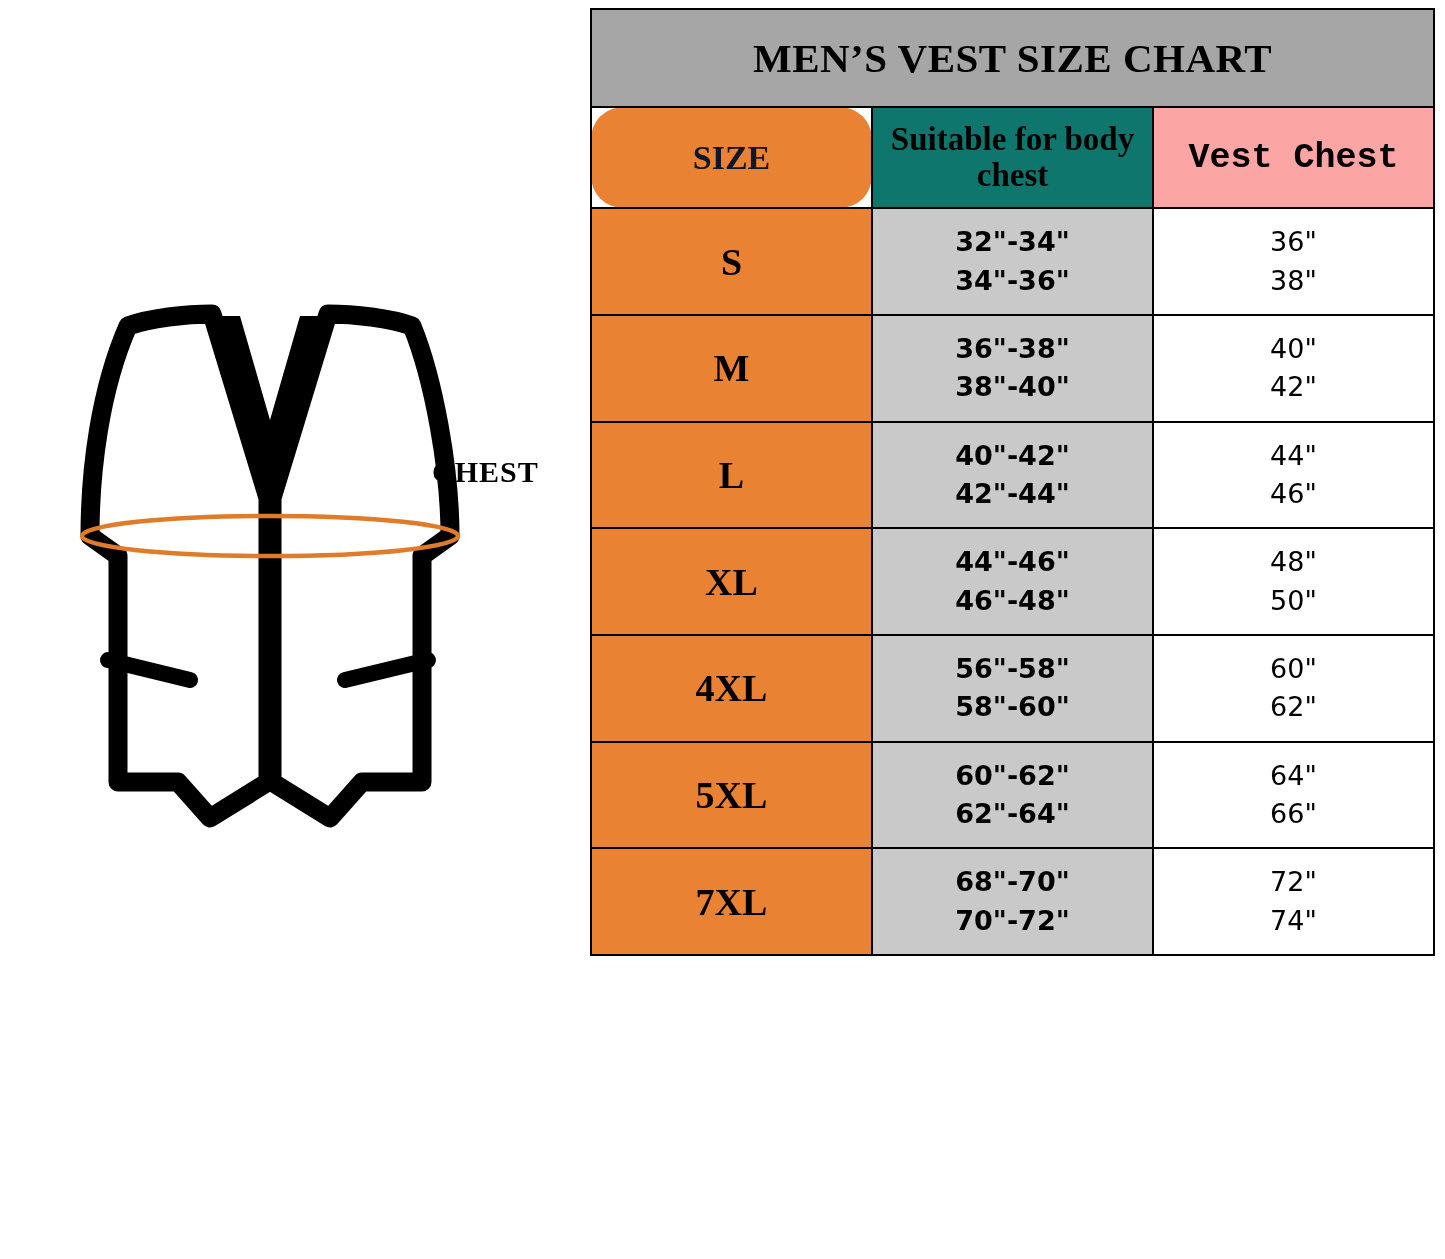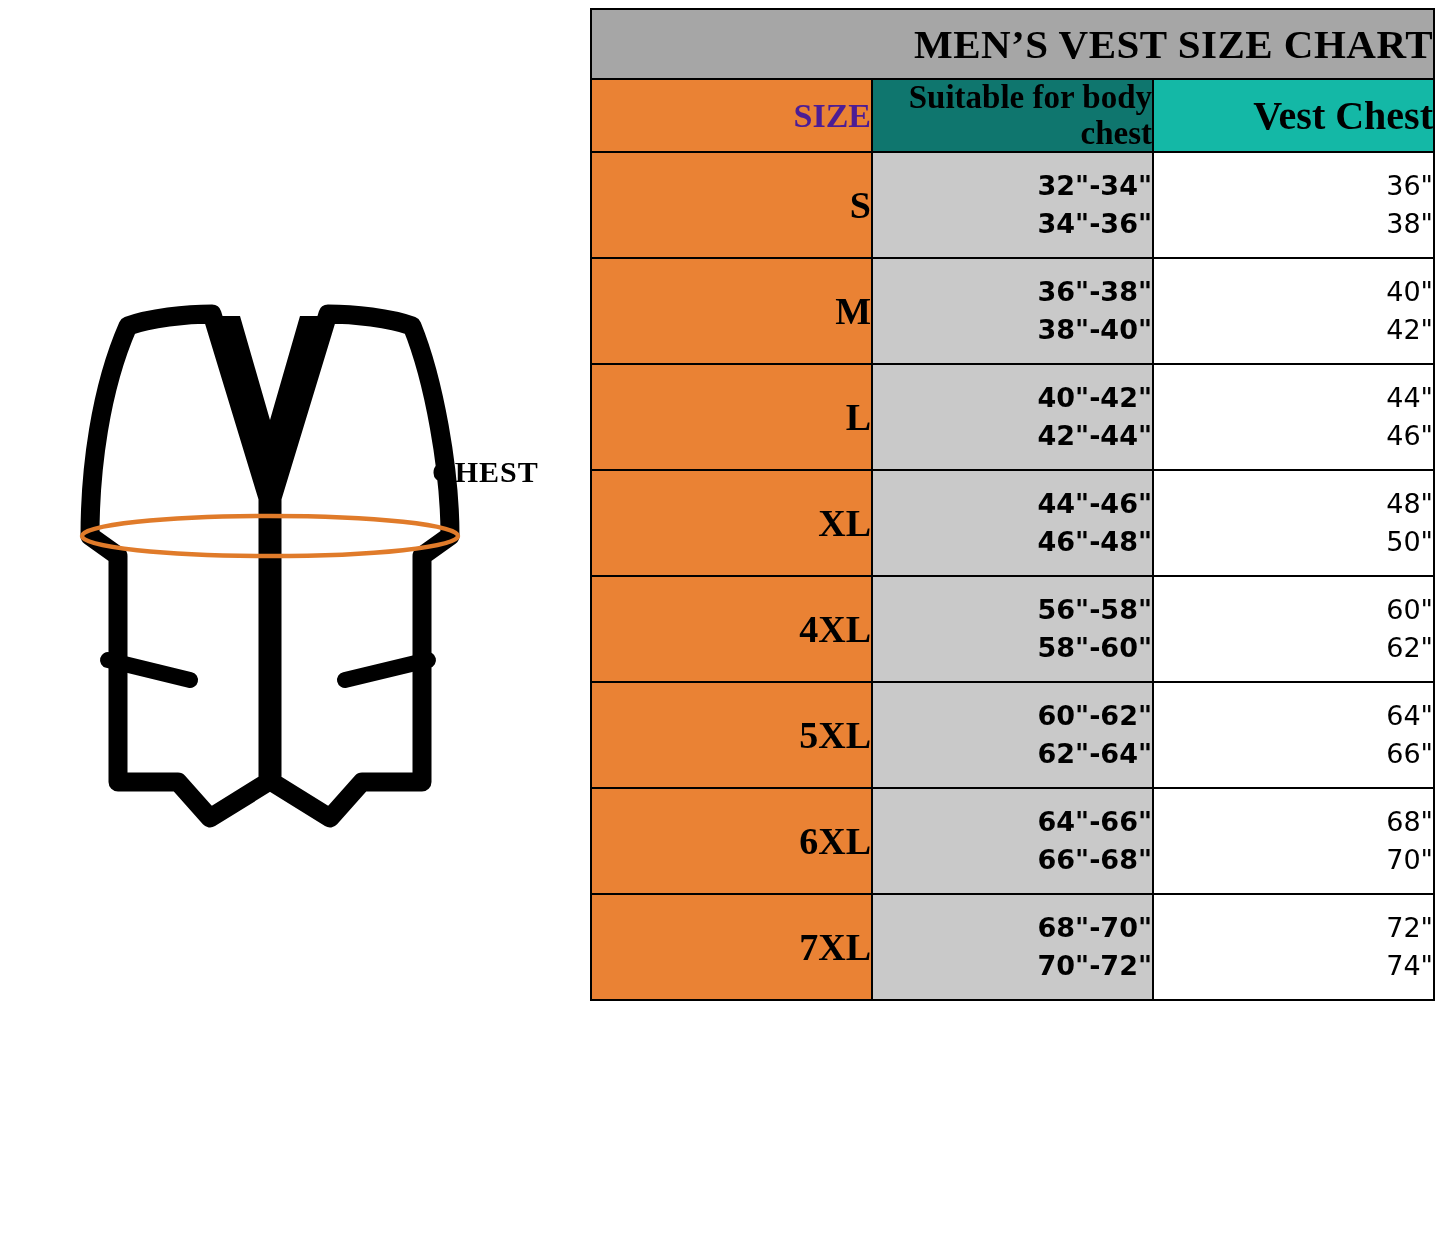--- a/index.html
+++ b/index.html
@@ -44,56 +44,57 @@
   .chart {
     position: absolute;
     left: 590px;
     top: 8px;
     width: 845px;
     border-collapse: collapse;
     table-layout: fixed;
   }
   .chart td, .chart th {
     border: 2px solid #000;
-    padding: 0;
-    text-align: right;
+    padding: 14px;
+    text-align: center;
     vertical-align: middle;
   }
   .title-cell {
     background: #a6a6a6;
     font-size: 41px;
     font-weight: bold;
     font-family: "Liberation Serif", serif;
     height: 68px;
     letter-spacing: 0.5px;
     color: #000;
   }
   .hdr-size {
     background: #ea8234;
     font-size: 34px;
     font-weight: bold;
     font-family: "Liberation Serif", serif;
     width: 128px;
-    color: #4c1d95;
+    color: #0f172a;
+    border-radius: 32px;
   }
   .hdr-body {
     background: #0f766e;
     font-size: 33px;
     font-weight: bold;
     line-height: 1.08;
     font-family: "Liberation Serif", serif;
     width: 410px;
     color: #000;
     padding: 6px 0;
   }
   .hdr-vest {
-    background: #14b8a6;
-    font-size: 40px;
-    font-weight: bold;
-    font-family: Liberation Serif, serif;
+    background: #fca5a5;
+    font-size: 35px;
+    font-weight: bold;
+    font-family: Liberation Mono, monospace;
     color: #000;
   }
   .size-cell {
     background: #ea8234;
     font-size: 38px;
     font-weight: bold;
     font-family: "Liberation Serif", serif;
     color: #000;
   }
   .body-cell {
@@ -215,31 +216,20 @@
         <td class="body-cell">
           <span class="sub">60"-62"</span>
           <span class="sub">62"-64"</span>
         </td>
         <td class="vest-cell">
           <span class="sub">64"</span>
           <span class="sub">66"</span>
         </td>
       </tr>
       <tr>
-        <td class="size-cell">6XL</td>
-        <td class="body-cell">
-          <span class="sub">64"-66"</span>
-          <span class="sub">66"-68"</span>
-        </td>
-        <td class="vest-cell">
-          <span class="sub">68"</span>
-          <span class="sub">70"</span>
-        </td>
-      </tr>
-      <tr>
         <td class="size-cell">7XL</td>
         <td class="body-cell">
           <span class="sub">68"-70"</span>
           <span class="sub">70"-72"</span>
         </td>
         <td class="vest-cell">
           <span class="sub">72"</span>
           <span class="sub">74"</span>
         </td>
       </tr>

